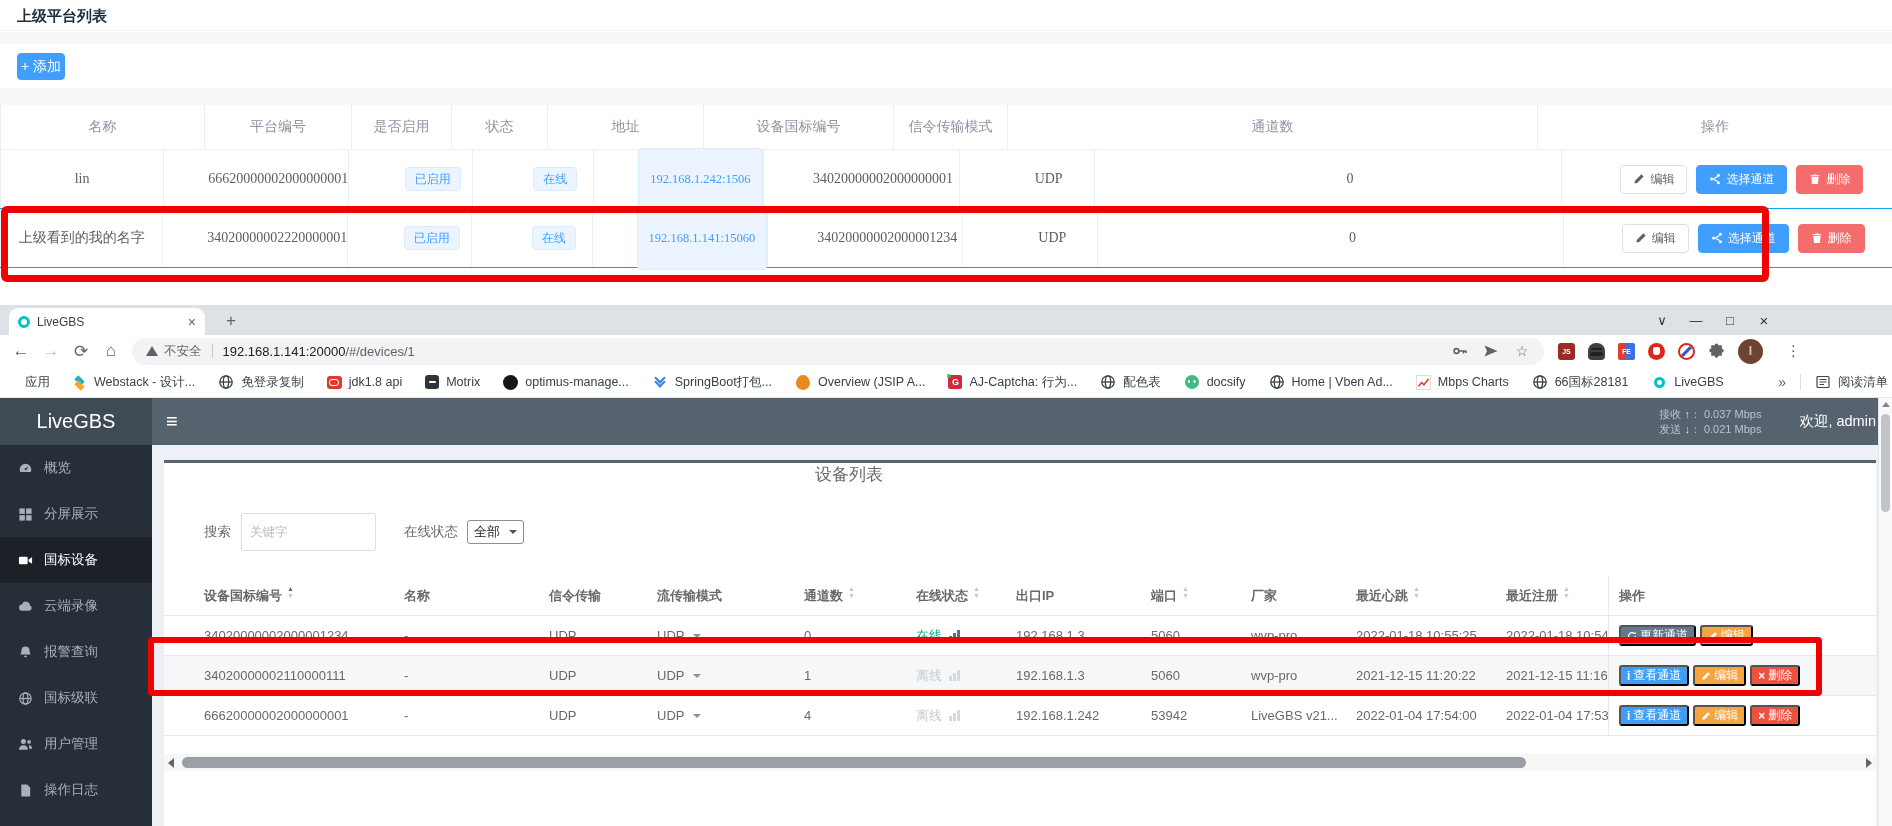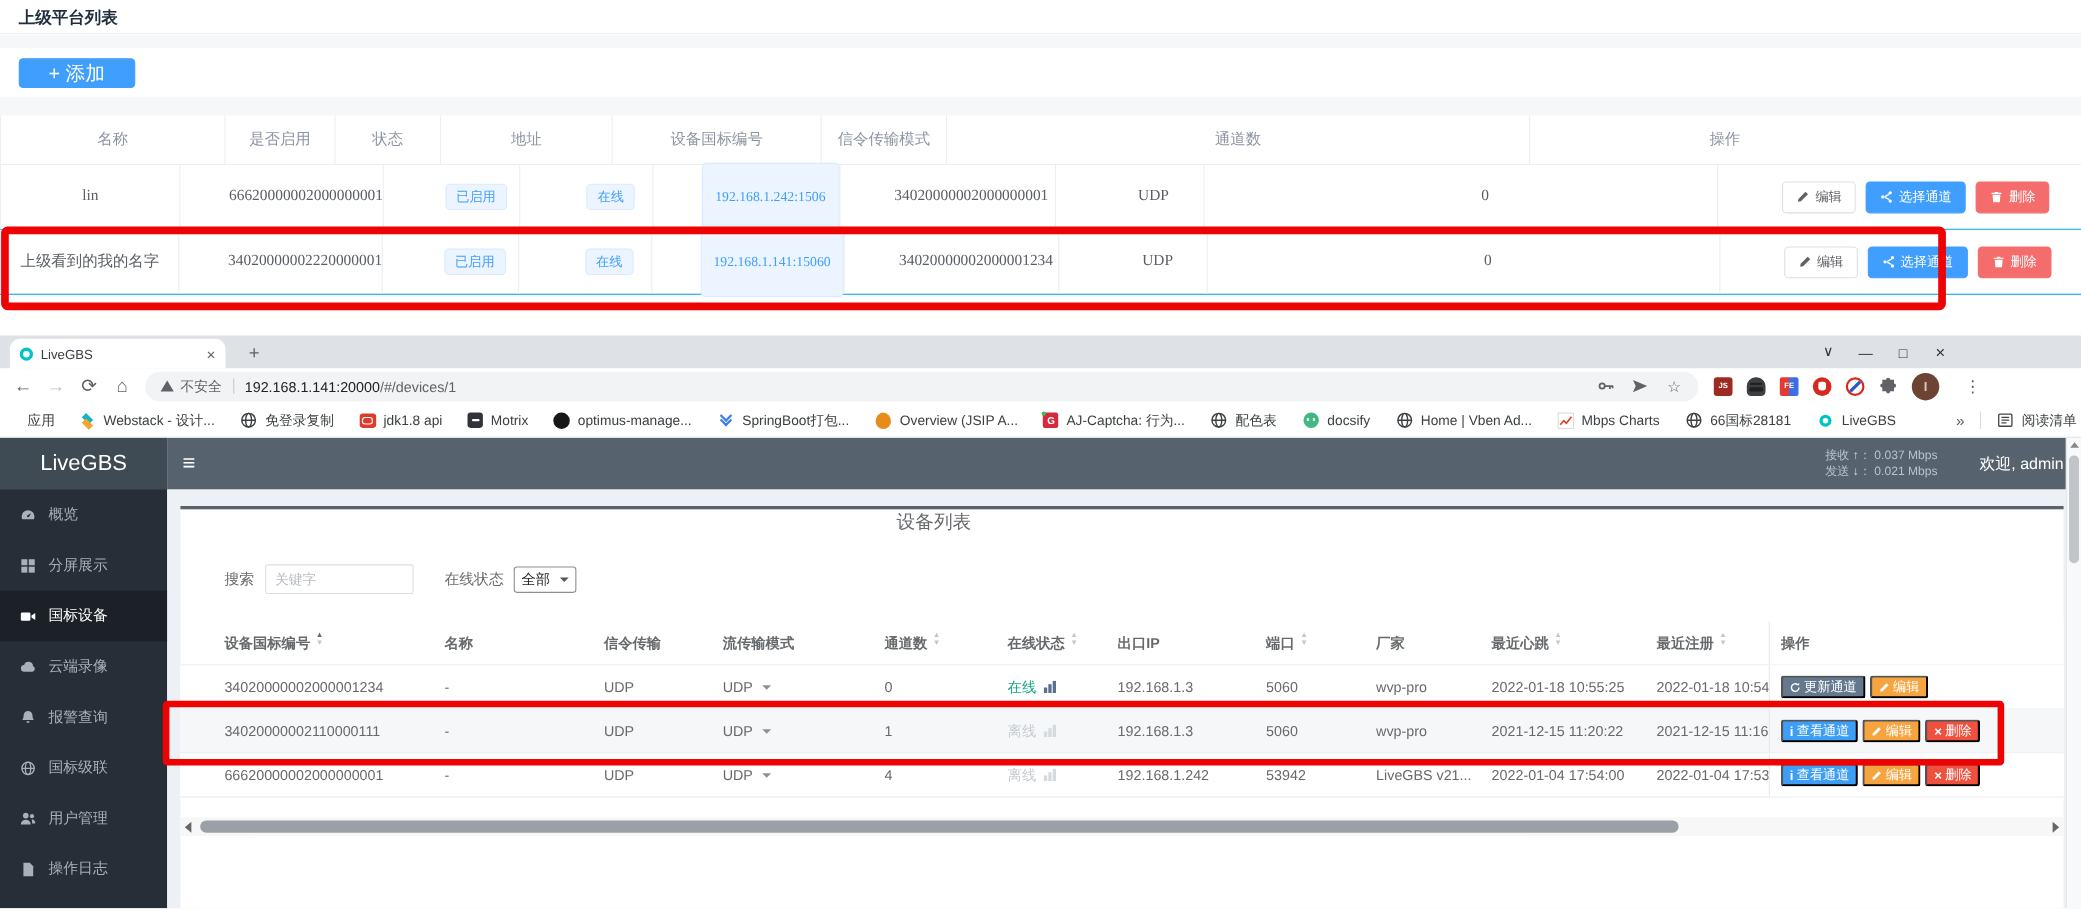--- a/index.html
+++ b/index.html
@@ -5,21 +5,21 @@
   * { box-sizing: border-box; margin:0; padding:0; }
   html,body { background:#fff; }
   body { font-family:"Liberation Sans","DejaVu Sans",sans-serif; }
   #stage { position:relative; width:1892px; height:826px; overflow:hidden; background:#fff; }
 
   
   .pp-titlebar { position:absolute; top:0; left:0; width:1892px; height:31px; background:#fff; border-bottom:1px solid #eef0f3; }
   .pp-title { position:absolute; left:17px; top:7px; font-size:15px; font-weight:bold; color:#1f2d3d; }
   .pp-gap1 { position:absolute; top:32px; left:0; width:1892px; height:12px; background:#f5f7f9; }
   .pp-toolbar { position:absolute; top:44px; left:0; width:1892px; height:44px; background:#fff; }
-  .btn-add { position:absolute; left:17px; top:9px; height:27px; padding:0 26px; background:#409eff; color:#fff; border:1px solid #409eff; border-radius:4px; font-size:18px; display:inline-flex; align-items:center; cursor:pointer; }
+  .btn-add { position:absolute; left:17px; top:9px; height:27px; padding:0 3px; background:#409eff; color:#fff; border:1px solid #409eff; border-radius:4px; font-size:14px; display:inline-flex; align-items:center; cursor:pointer; }
   .pp-gap2 { position:absolute; top:88px; left:0; width:1892px; height:17px; background:#f5f7f9; }
 
   .pp-table { position:absolute; top:105px; left:0; width:1892px; }
   .pp-hrow { display:flex; height:45px; border-bottom:1px solid #ebeef5; }
   .pp-hcell { display:flex; align-items:center; justify-content:center; font-size:14px; color:#8d95a3; border-right:1px solid #ebeef5; }
   .pp-row { display:flex; height:59px; border-bottom:1px solid #0ea5e9; background:#fff;gap:44px; }
   .pp-cell { display:flex; align-items:center; justify-content:center; font-size:14px; color:#5a5e66; border-right:1px solid #ebeef5; font-family:"Liberation Serif","DejaVu Serif",serif; }
   .pp-hrow > :first-child, .pp-row > :first-child { border-left:1px solid #ebeef5; }
   .tc1{width:205px}.tc2{width:147px}.tc3{width:100px}.tc4{width:96px}.tc5{width:156px}.tc6{width:190px}.tc7{width:114px}.tc8{width:530px}.tc9{width:354px; border-right:none!important; justify-content:flex-start; padding-left:14px;}
   .tag-blue { display:inline-block; background:#ecf5ff; border:1px solid #d9ecff; color:#409eff; border-radius:4px; font-size:12px; padding:4px 9px; line-height:1.2; }
@@ -106,21 +106,21 @@
   .burger { color:#fff; font-size:20px; margin-left:14px; cursor:pointer; }
   .appbar-right { margin-left:auto; display:flex; align-items:center; gap:38px; margin-right:16px; }
   .stats { font-size:11px; color:#b9c3cc; line-height:15px; }
   .stats .arr { color:#d5dde4; }
   .welcome { color:#fff; font-size:14.5px; }
 
   .content { position:absolute; left:152px; top:47px; width:1740px; height:381px; background:#edf0f5; }
   .card { position:absolute; left:12px; top:15px; width:1712px; height:376px; background:#fff; border-top:3px solid #57636e; }
   .card-title { width:1370px; text-align:center; font-size:17px; color:#676a6c; }
   .filters { display:flex; align-items:center; margin:27px 0 0 40px; font-size:13.5px; color:#676a6c; }
-  .s-input { width:135px; height:27px; border:1px solid #dcdee0; border-radius:2px; margin-left:10px; padding:0 8px; font-size:12.5px; color:#4c1d95; font-family:inherit; }
+  .s-input { width:135px; height:38px; border:1px solid #dcdee0; border-radius:2px; margin-left:10px; padding:0 8px; font-size:12.5px; color:#4c1d95; font-family:inherit; }
   .s-input::placeholder { color:#b8bcc2; }
   .status-lbl { margin-left:28px; }
   .sel { display:inline-flex; align-items:center; gap:9px; margin-left:9px; border:1px solid #8f8f8f; border-radius:3px; background:#fff; padding:2px 6px; font-size:13px; color:#222; cursor:pointer; }
   .caret-dn { width:0; height:0; border-left:4px solid transparent; border-right:4px solid transparent; border-top:4.5px solid #555; }
 
   .dtable { margin-top:25px; position:relative; }
   .dhead, .drow { display:flex; align-items:center; height:40px; border-bottom:1px solid #e7eaec; padding-left:40px; position:relative; }
   .dhead { color:#676a6c; font-weight:bold; font-size:13px; }
   .drow { font-size:13px; color:#676a6c; background:#fff; }
   .drow.alt { background:#f6f7f8; }
@@ -163,20 +163,21 @@
   </div>
   <div class="pp-gap1"></div>
   <div class="pp-toolbar">
     <button class="btn-add">+ 添加</button>
   </div>
   <div class="pp-gap2"></div>
 
   <div class="pp-table">
     <div class="pp-hrow">
       <div class="pp-hcell tc1">名称</div>
+      <div class="pp-hcell tc2">平台编号</div>
       <div class="pp-hcell tc3">是否启用</div>
       <div class="pp-hcell tc4">状态</div>
       <div class="pp-hcell tc5">地址</div>
       <div class="pp-hcell tc6">设备国标编号</div>
       <div class="pp-hcell tc7">信令传输模式</div>
       <div class="pp-hcell tc8">通道数</div>
       <div class="pp-hcell tc9" style="justify-content:center;padding-left:0;">操作</div>
     </div>
 
     <div class="pp-row">

